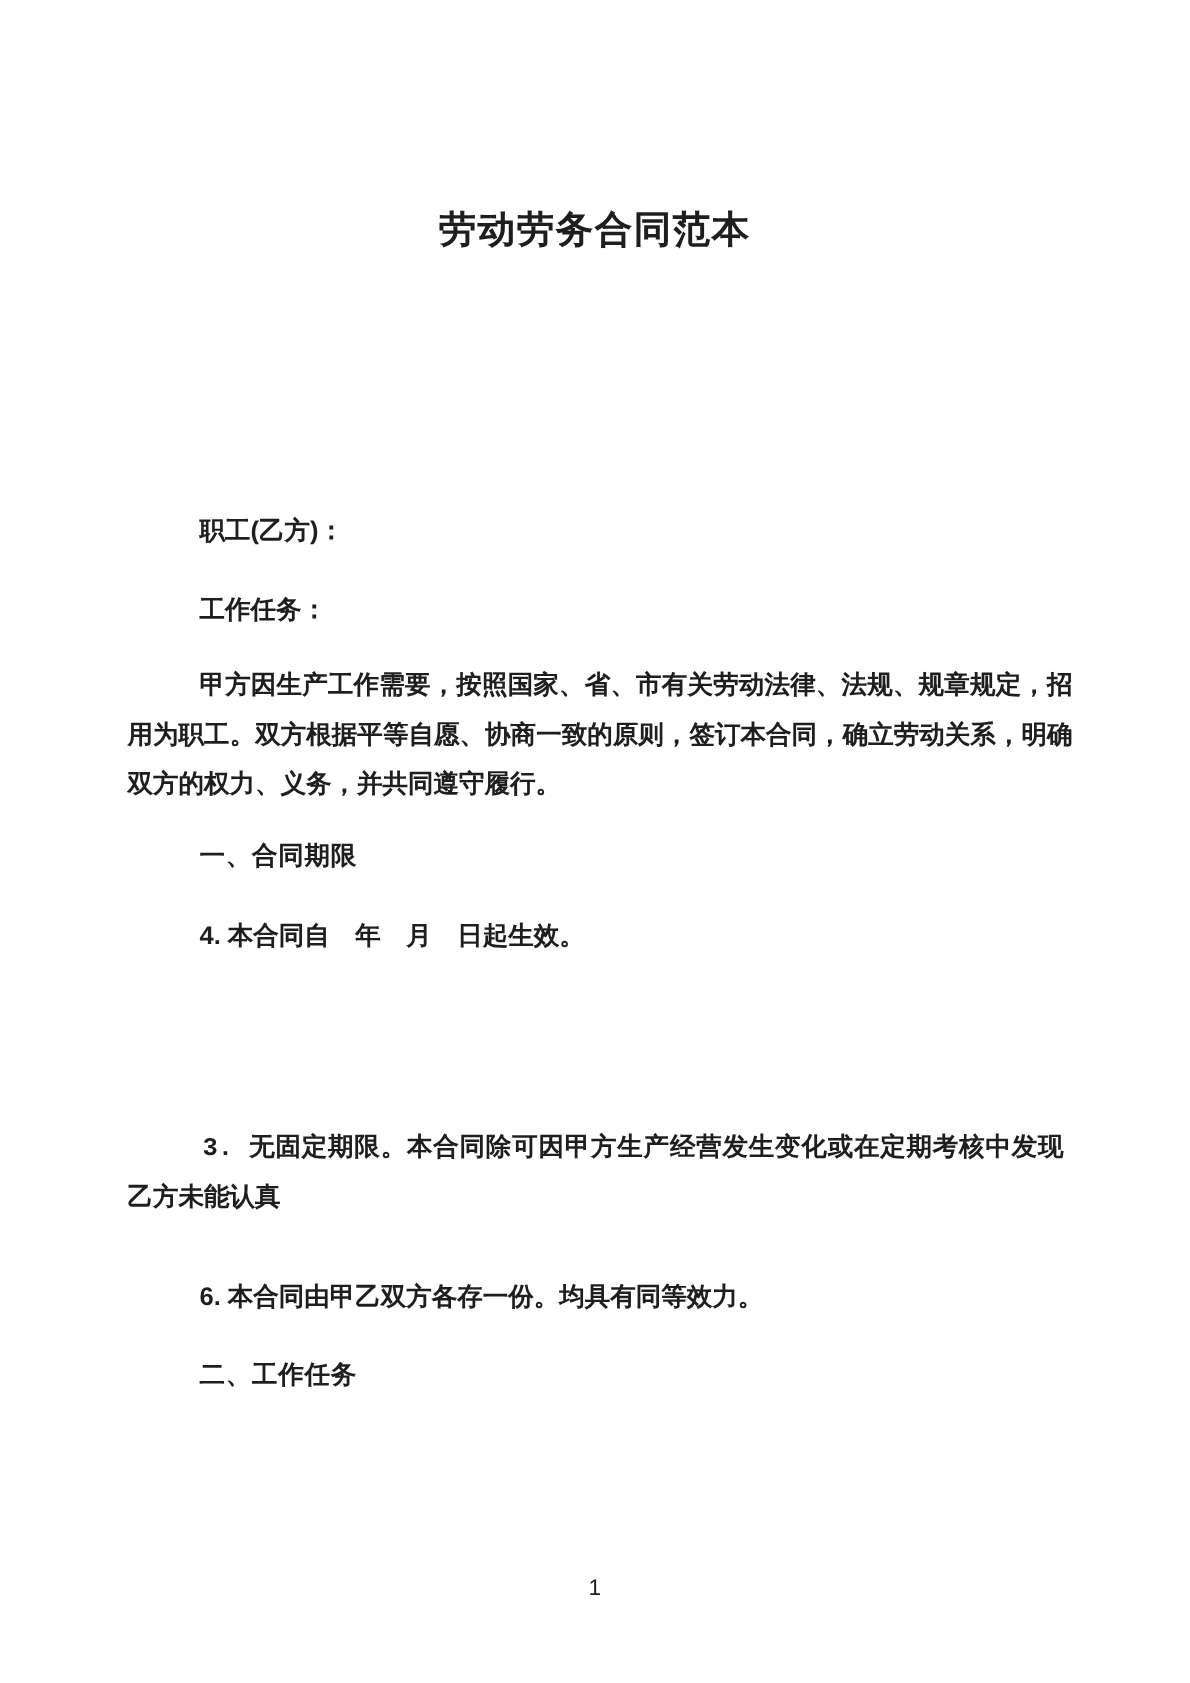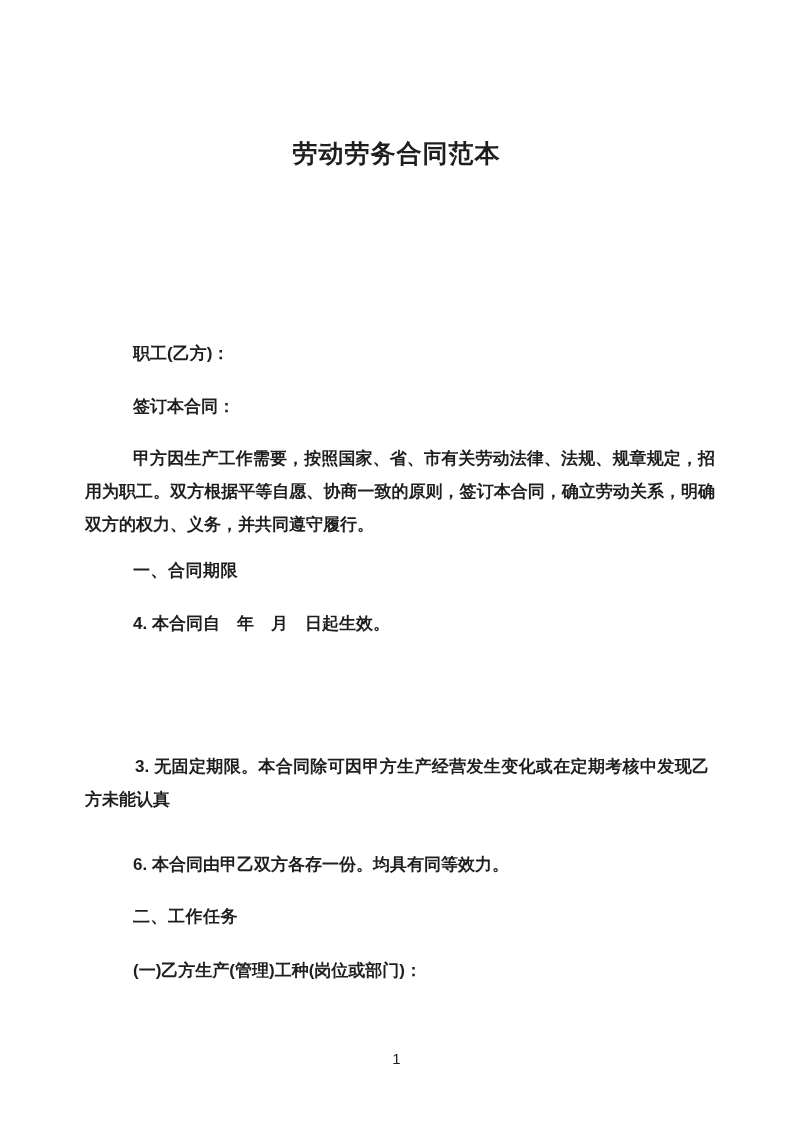--- a/index.html
+++ b/index.html
@@ -41,20 +41,21 @@
   .para {
     position: absolute;
     left: 85px;
     width: 630px;
     font-size: 17px;
     font-weight: 600;
     line-height: 33px;
     text-indent: 48px;
     text-align: justify;
     white-space: pre-wrap;
+    font-family: Liberation Mono, monospace;
   }
   .para.clause3 {
     width: 624px;
     text-indent: 50px;
     margin-top: 36px;
   }
   .heading {
     letter-spacing: 0.5px;
   }
   .page-number {
@@ -71,33 +72,32 @@
 </head>
 <body>
 
 <div class="page">
 
   <h1 class="doc-title">劳动劳务合同范本</h1>
 
 
   <div class="line" style="top:337px">职工(乙方)：</div>
 
-  <div class="line" style="top:390px">签订本合同：</div>
+  <div class="line" style="top:390px">工作任务：</div>
 
   <div class="para" style="top:442px">甲方因生产工作需要，按照国家、省、市有关劳动法律、法规、规章规定，招用为职工。双方根据平等自愿、协商一致的原则，签订本合同，确立劳动关系，明确双方的权力、义务，并共同遵守履行。</div>
 
   <div class="line heading" style="top:554px">一、合同期限</div>
 
   <div class="line" style="top:607px">4. 本合同自　年　月　日起生效。</div>
 
 
   <div class="para clause3" style="top:714px">3. 无固定期限。本合同除可因甲方生产经营发生变化或在定期考核中发现乙方未能认真</div>
 
 
   <div class="line" style="top:848px">6. 本合同由甲乙双方各存一份。均具有同等效力。</div>
 
   <div class="line heading" style="top:900px">二、工作任务</div>
 
-  <div class="line" style="top:954px">(一)乙方生产(管理)工种(岗位或部门)：</div>
 
   <div class="page-number">1</div>
 
 </div>
 
 </body></html>

